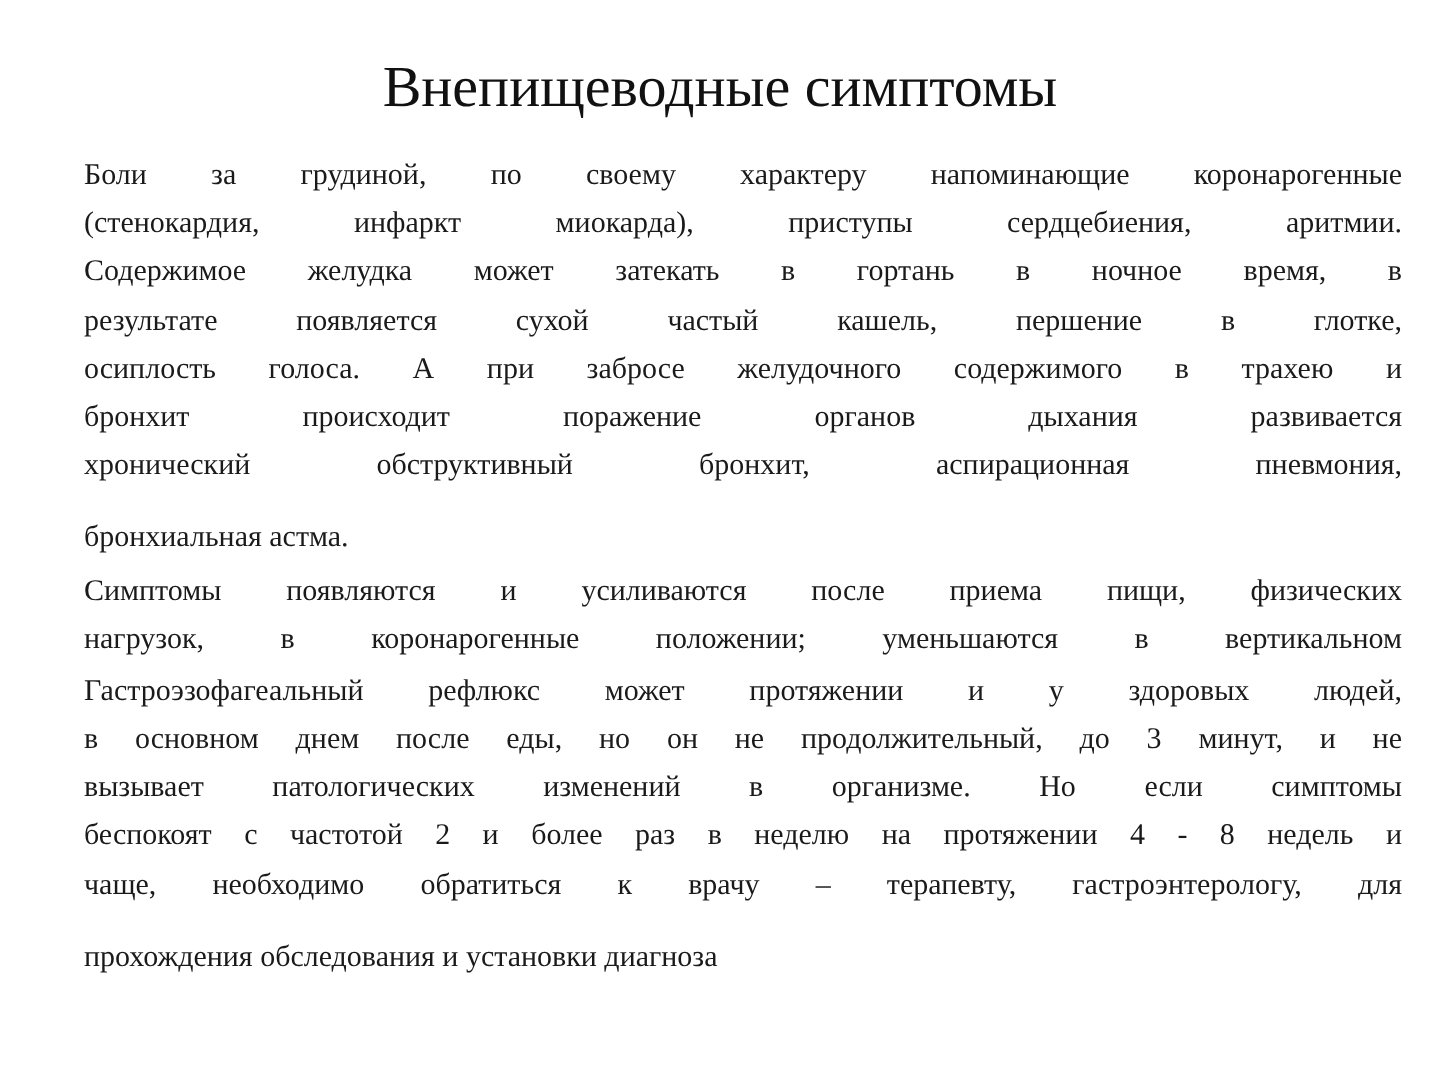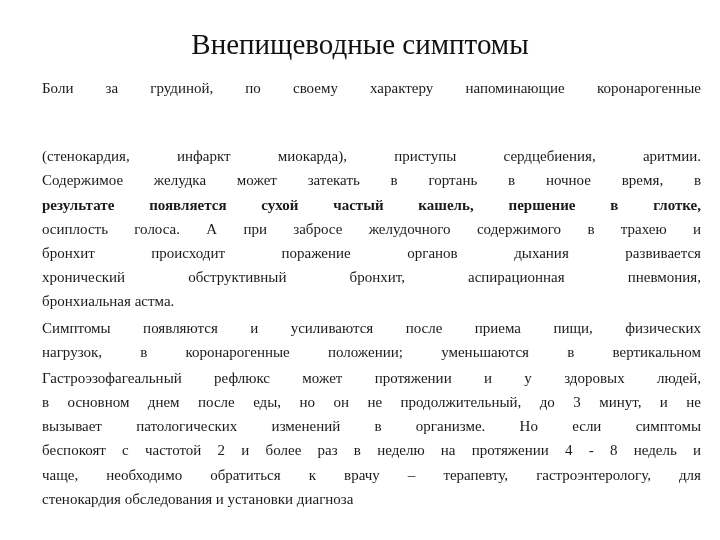--- a/index.html
+++ b/index.html
@@ -43,47 +43,48 @@
     .line {
       display: block;
       height: 24.2px;
       line-height: 24.2px;
       white-space: nowrap;
       text-align: justify;
       text-align-last: justify;
     }
     .line.last {
       text-align-last: left;
+      margin-top: 12px;
     }
   </style>
 </head>
 <body>
 
 <div class="slide">
   <div class="title">Внепищеводные симптомы</div>
 
   <div class="body">
     <div class="para">
       <span class="line" style="white-space: normal; overflow: hidden;">Боли за грудиной, по своему характеру напоминающие коронарогенные</span>
-      <span class="line" style="white-space: normal; overflow: hidden; margin-top: 44px;">(стенокардия, инфаркт миокарда), приступы сердцебиения, аритмии.</span>
+      <span class="line" style="white-space: normal; overflow: hidden;">(стенокардия, инфаркт миокарда), приступы сердцебиения, аритмии.</span>
       <span class="line" style="white-space: normal; overflow: hidden;">Содержимое желудка может затекать в гортань в ночное время, в</span>
-      <span class="line" style="white-space: normal; overflow: hidden; font-weight: bold;">результате появляется сухой частый кашель, першение в глотке,</span>
+      <span class="line" style="white-space: normal; overflow: hidden;">результате появляется сухой частый кашель, першение в глотке,</span>
       <span class="line" style="white-space: normal; overflow: hidden;">осиплость голоса. А при забросе желудочного содержимого в трахею и</span>
       <span class="line" style="white-space: normal; overflow: hidden;">бронхит происходит поражение органов дыхания развивается</span>
       <span class="line" style="white-space: normal; overflow: hidden;">хронический обструктивный бронхит, аспирационная пневмония,</span>
       <span class="line last">бронхиальная астма.</span>
     </div>
 
     <div class="para">
       <span class="line" style="white-space: normal; overflow: hidden;">Симптомы появляются и усиливаются после приема пищи, физических</span>
       <span class="line" style="white-space: normal; overflow: hidden;">нагрузок,  в коронарогенные положении; уменьшаются в вертикальном</span>
     </div>
 
     <div class="para">
       <span class="line" style="white-space: normal; overflow: hidden;">Гастроэзофагеальный рефлюкс может протяжении и у здоровых людей,</span>
       <span class="line" style="white-space: normal; overflow: hidden; font-family: Liberation Serif, serif;">в основном днем после еды, но он не продолжительный, до 3 минут, и не</span>
       <span class="line" style="white-space: normal; overflow: hidden;">вызывает патологических изменений в организме. Но если симптомы</span>
       <span class="line" style="white-space: normal; overflow: hidden;">беспокоят с частотой 2 и более раз в неделю на протяжении 4 - 8 недель и</span>
       <span class="line" style="white-space: normal; overflow: hidden;">чаще, необходимо обратиться к врачу – терапевту, гастроэнтерологу, для</span>
-      <span class="line last">стенокардия обследования и установки диагноза</span>
+      <span class="line last">прохождения обследования и установки диагноза</span>
     </div>
   </div>
 </div>
 
 </body></html>

